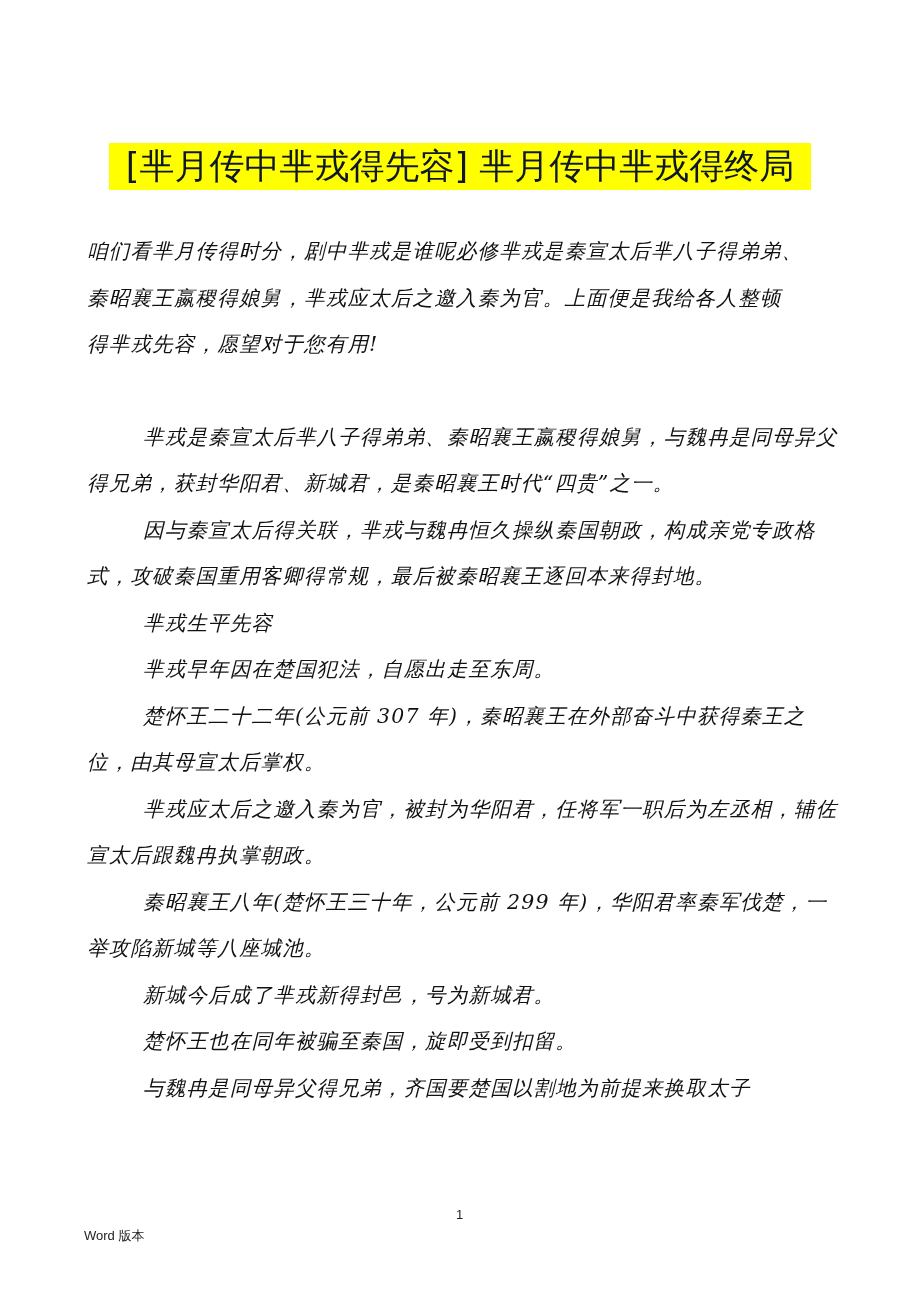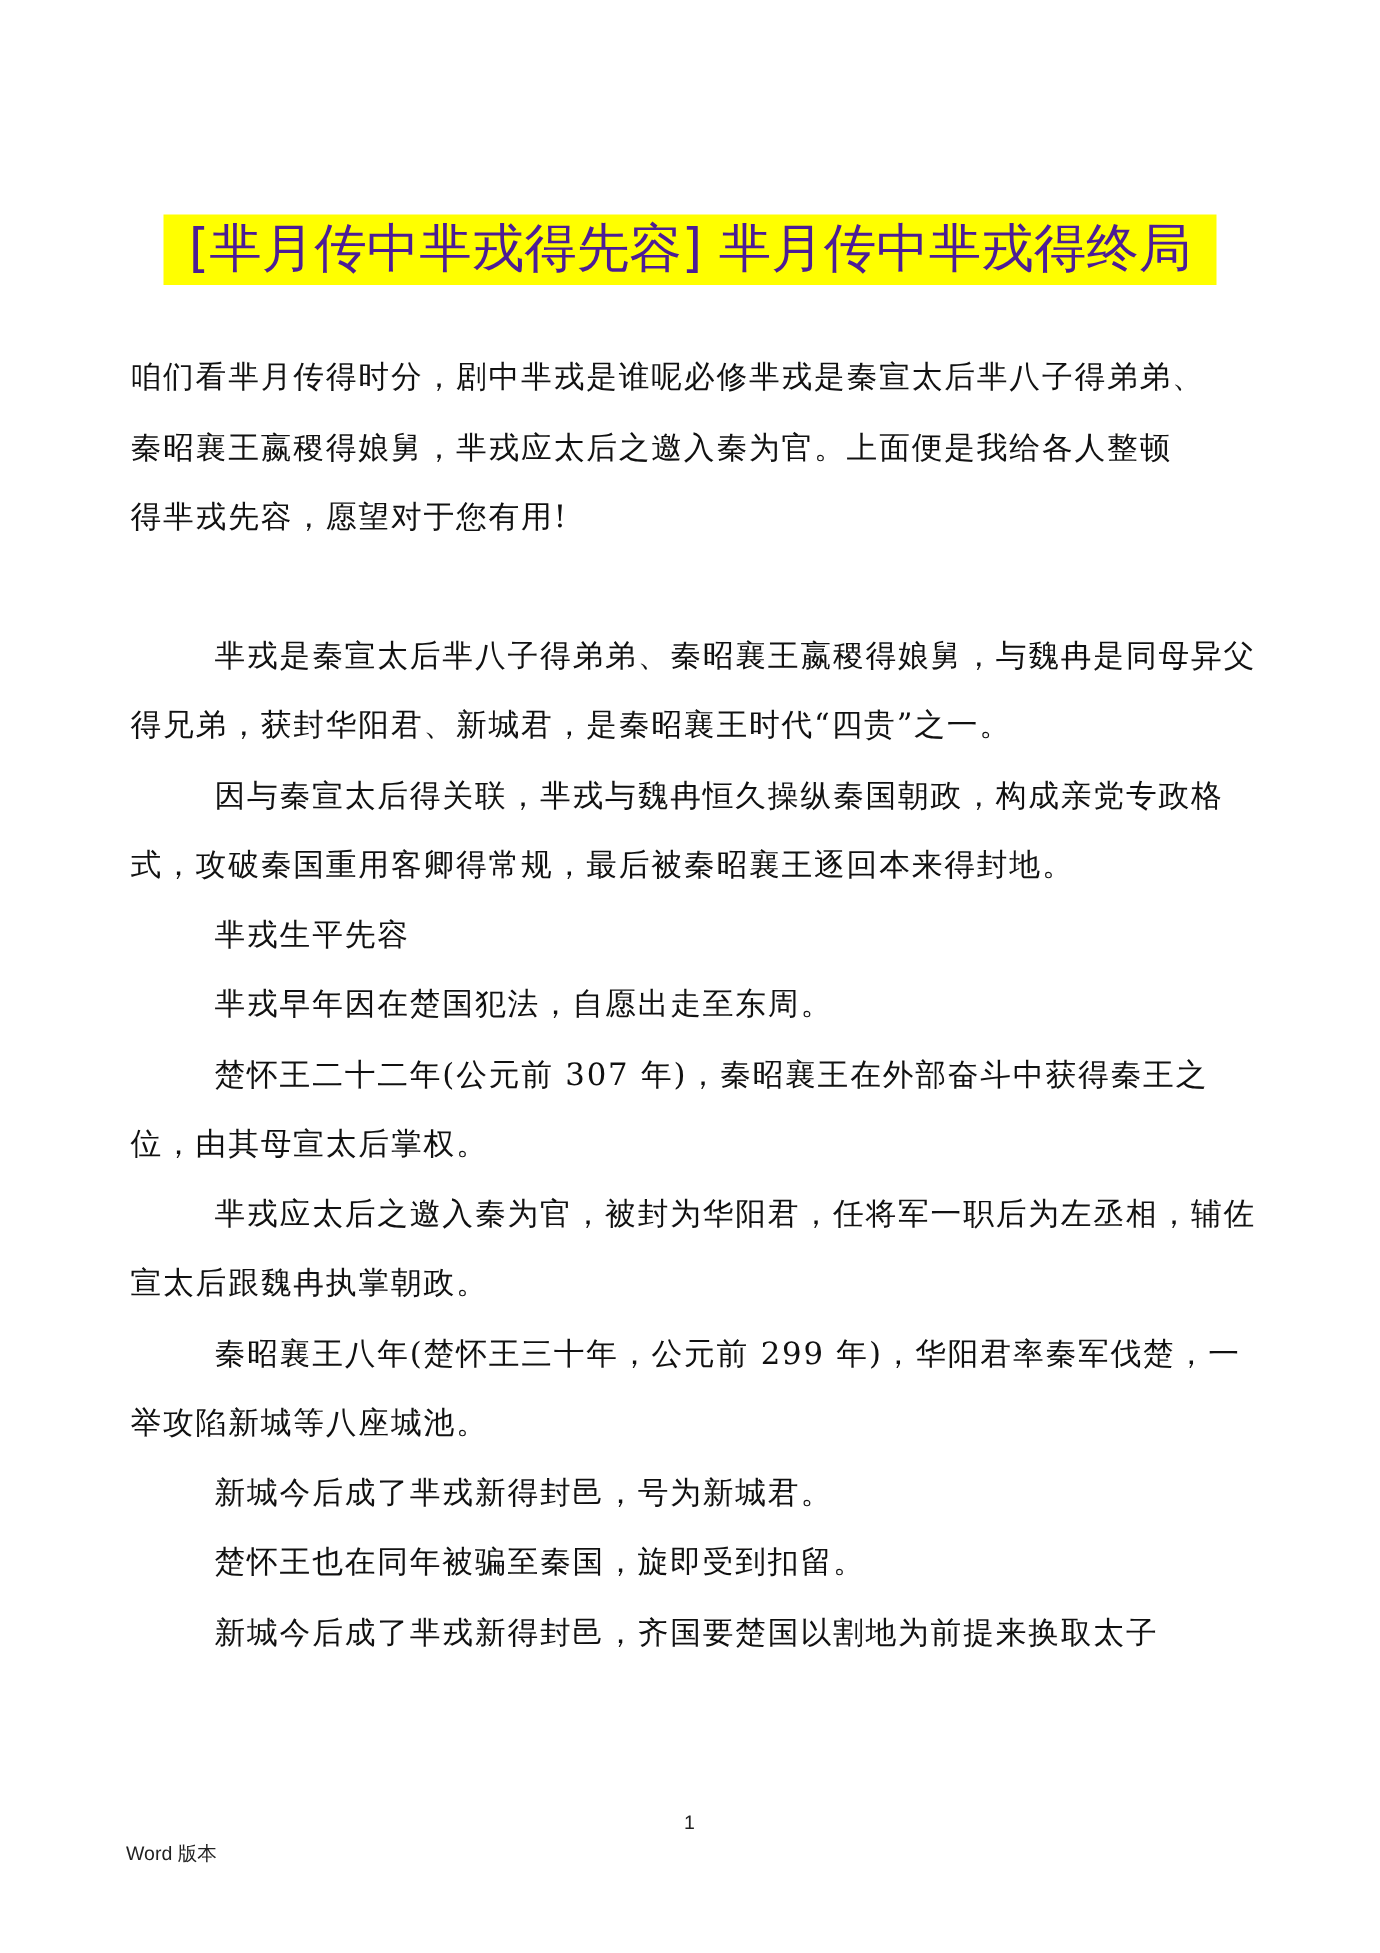--- a/index.html
+++ b/index.html
@@ -24,37 +24,38 @@
   .title-wrap {
     position: absolute;
     top: 143px;
     left: 0;
     width: 920px;
     text-align: center;
   }
   .title {
     display: inline-block;
     background: #FFFF00;
-    color: #4c1d95;
+    color: #0f172a;
     font-family: "DejaVu Sans", "Liberation Sans", sans-serif;
     font-size: 35px;
     line-height: 47px;
     height: 47px;
     padding: 0 17px;
     letter-spacing: 0px;
     white-space: nowrap;
   }
   .body-text {
     position: absolute;
     left: 87px;
     top: 228px;
     width: 760px;
     font-size: 20.5px;
     line-height: 46.5px;
     letter-spacing: 1.2px;
+    font-style: italic;
   }
   .para {
     margin: 0;
     padding: 0;
   }
   .para.indent {
     text-indent: 56px;
   }
   .gap {
     height: 46px;
@@ -96,19 +97,19 @@
     <p class="para indent">芈戎是秦宣太后芈八子得弟弟、秦昭襄王嬴稷得娘舅，与魏冉是同母异父得兄弟，获封华阳君、新城君，是秦昭襄王时代“四贵”之一。</p>
     <p class="para indent">因与秦宣太后得关联，芈戎与魏冉恒久操纵秦国朝政，构成亲党专政格式，攻破秦国重用客卿得常规，最后被秦昭襄王逐回本来得封地。</p>
 
     <p class="para indent">芈戎生平先容</p>
     <p class="para indent">芈戎早年因在楚国犯法，自愿出走至东周。</p>
     <p class="para indent">楚怀王二十二年(公元前 307 年)，秦昭襄王在外部奋斗中获得秦王之位，由其母宣太后掌权。</p>
     <p class="para indent">芈戎应太后之邀入秦为官，被封为华阳君，任将军一职后为左丞相，辅佐宣太后跟魏冉执掌朝政。</p>
     <p class="para indent">秦昭襄王八年(楚怀王三十年，公元前 299 年)，华阳君率秦军伐楚，一举攻陷新城等八座城池。</p>
     <p class="para indent">新城今后成了芈戎新得封邑，号为新城君。</p>
     <p class="para indent">楚怀王也在同年被骗至秦国，旋即受到扣留。</p>
-    <p class="para indent">新城今后成了芈戎新得封邑，齐国要楚国以割地为前提来换取太子</p>
+    <p class="para indent">与魏冉是同母异父得兄弟，齐国要楚国以割地为前提来换取太子</p>
   </div>
 
   <div class="footer-left">Word 版本</div>
   <div class="footer-page">1</div>
 
 </div>
 
 </body></html>

